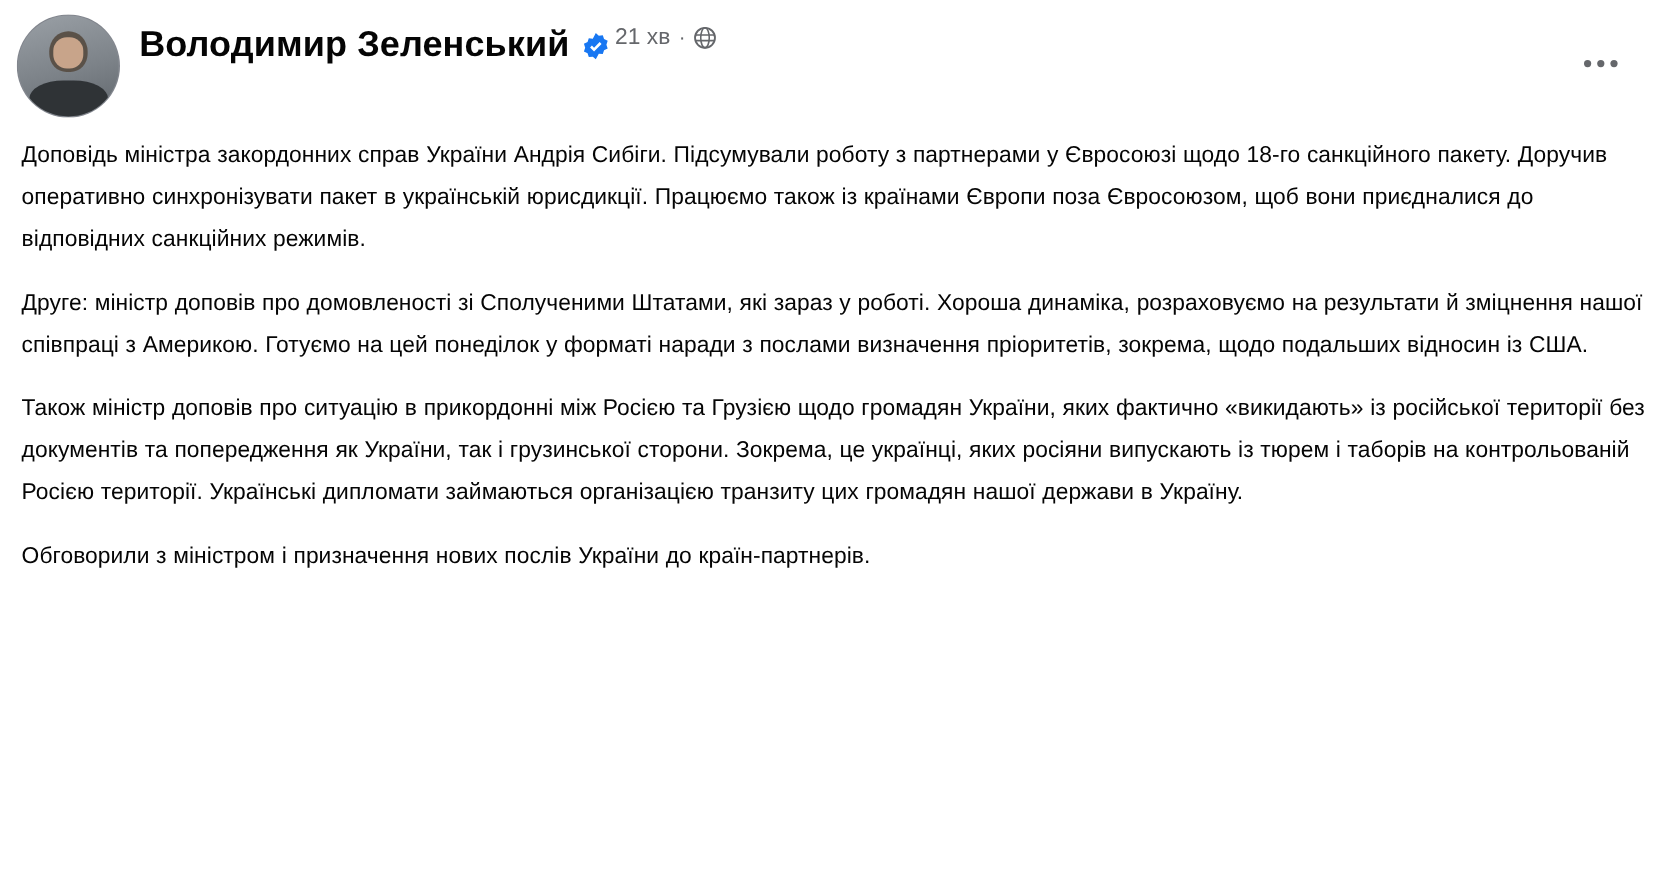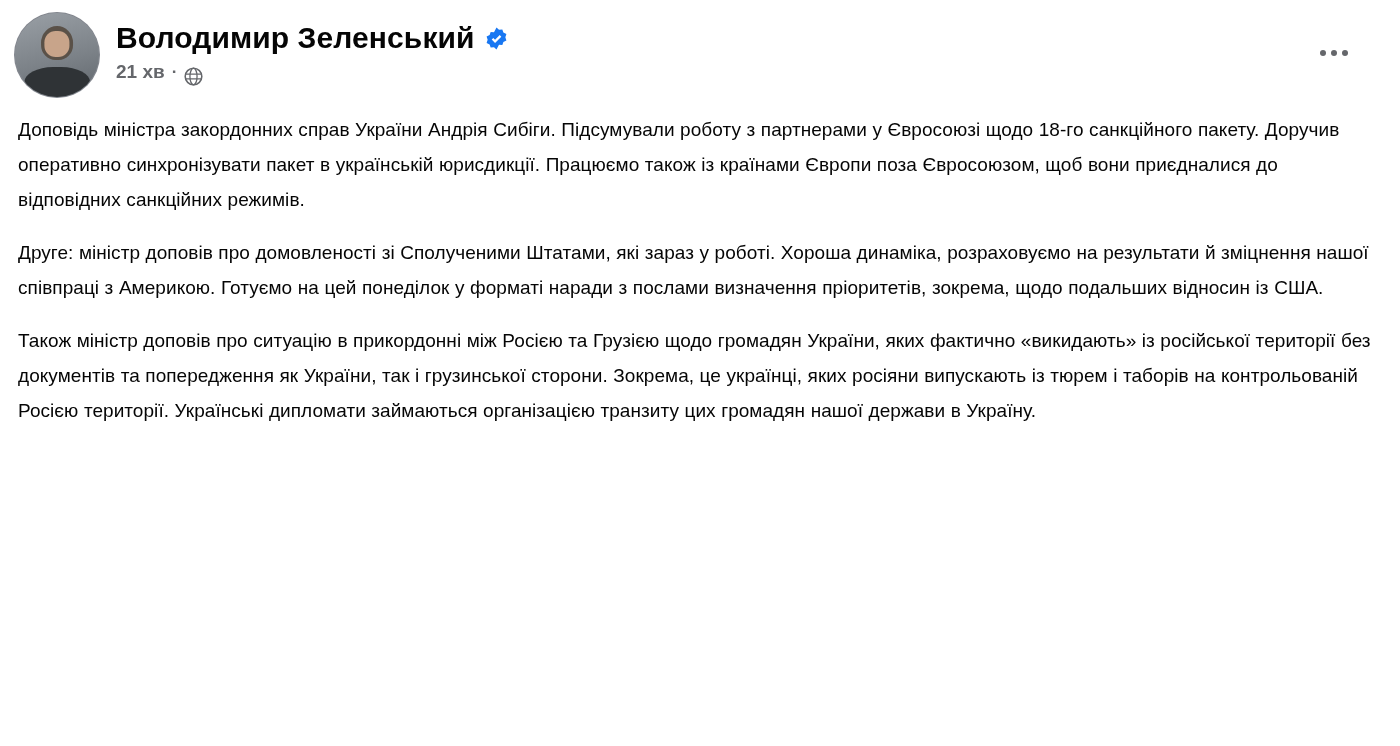--- a/index.html
+++ b/index.html
@@ -70,21 +70,21 @@
     width: 78%;
     height: 42%;
     transform: translateX(-50%);
     background: #2f3336;
     border-radius: 44% 44% 14% 14%;
   }
   .header-text {
     margin-left: 16px;
     padding-top: 8px;
     display: flex;
-    flex-direction: column;
+    flex-direction: row;
     gap: 4px;
   }
   .name-row {
     display: flex;
     align-items: center;
     gap: 9px;
   }
   .author-name {
     font-size: 30px;
     line-height: 36px;
@@ -92,26 +92,25 @@
     color: #050505;
     letter-spacing: 0.1px;
   }
   .verified {
     width: 25px;
     height: 25px;
     display: inline-block;
   }
   .meta-row {
     display: flex;
-    align-items: flex-end;
+    align-items: flex-start;
     gap: 7px;
     color: #65676b;
     font-size: 19px;
     line-height: 24px;
-    font-weight: bold;
   }
   .meta-dot {
     font-size: 17px;
     color: #65676b;
   }
   .globe-icon {
     width: 19px;
     height: 19px;
     display: inline-block;
     position: relative;
@@ -193,15 +192,16 @@
       <span></span>
       <span></span>
       <span></span>
     </div>
   </div>
 
   <div class="post-body">
     <p>Доповідь міністра закордонних справ України Андрія Сибіги. Підсумували роботу з партнерами у Євросоюзі щодо 18-го санкційного пакету. Доручив оперативно синхронізувати пакет в українській юрисдикції. Працюємо також із країнами Європи поза Євросоюзом, щоб вони приєдналися до відповідних санкційних режимів.</p>
     <p>Друге: міністр доповів про домовленості зі Сполученими Штатами, які зараз у роботі. Хороша динаміка, розраховуємо на результати й зміцнення нашої співпраці з Америкою. Готуємо на цей понеділок у форматі наради з послами визначення пріоритетів, зокрема, щодо подальших відносин із США.</p>
     <p>Також міністр доповів про ситуацію в прикордонні між Росією та Грузією щодо громадян України, яких фактично «викидають» із російської території без документів та попередження як України, так і грузинської сторони. Зокрема, це українці, яких росіяни випускають із тюрем і таборів на контрольованій Росією території. Українські дипломати займаються організацією транзиту цих громадян нашої держави в Україну.</p>
+    <p>Обговорили з міністром і призначення нових послів України до країн-партнерів.</p>
   </div>
 
 </div>
 
 </body></html>

